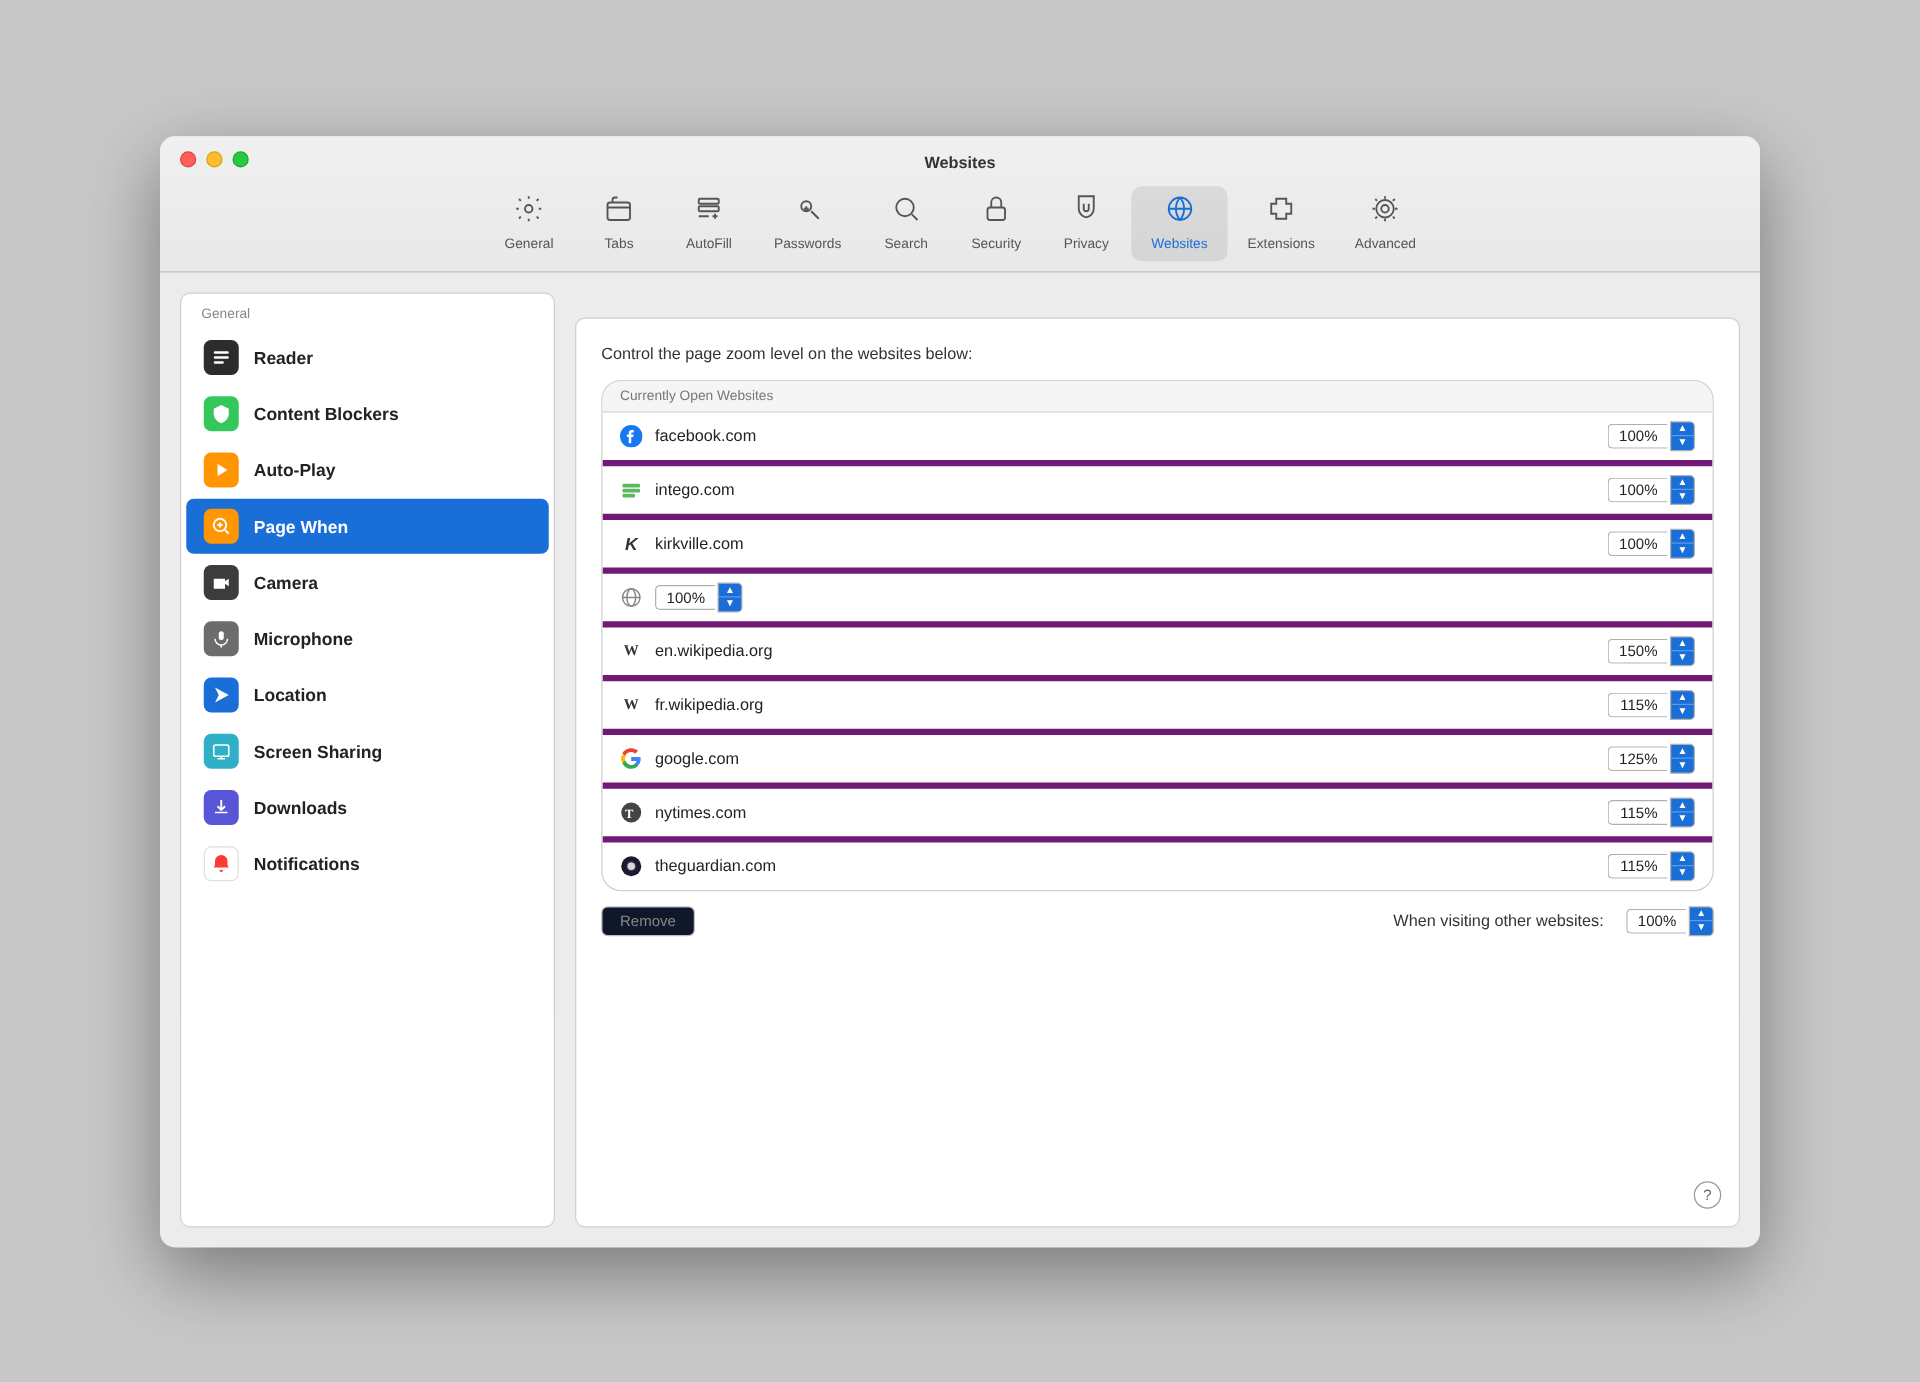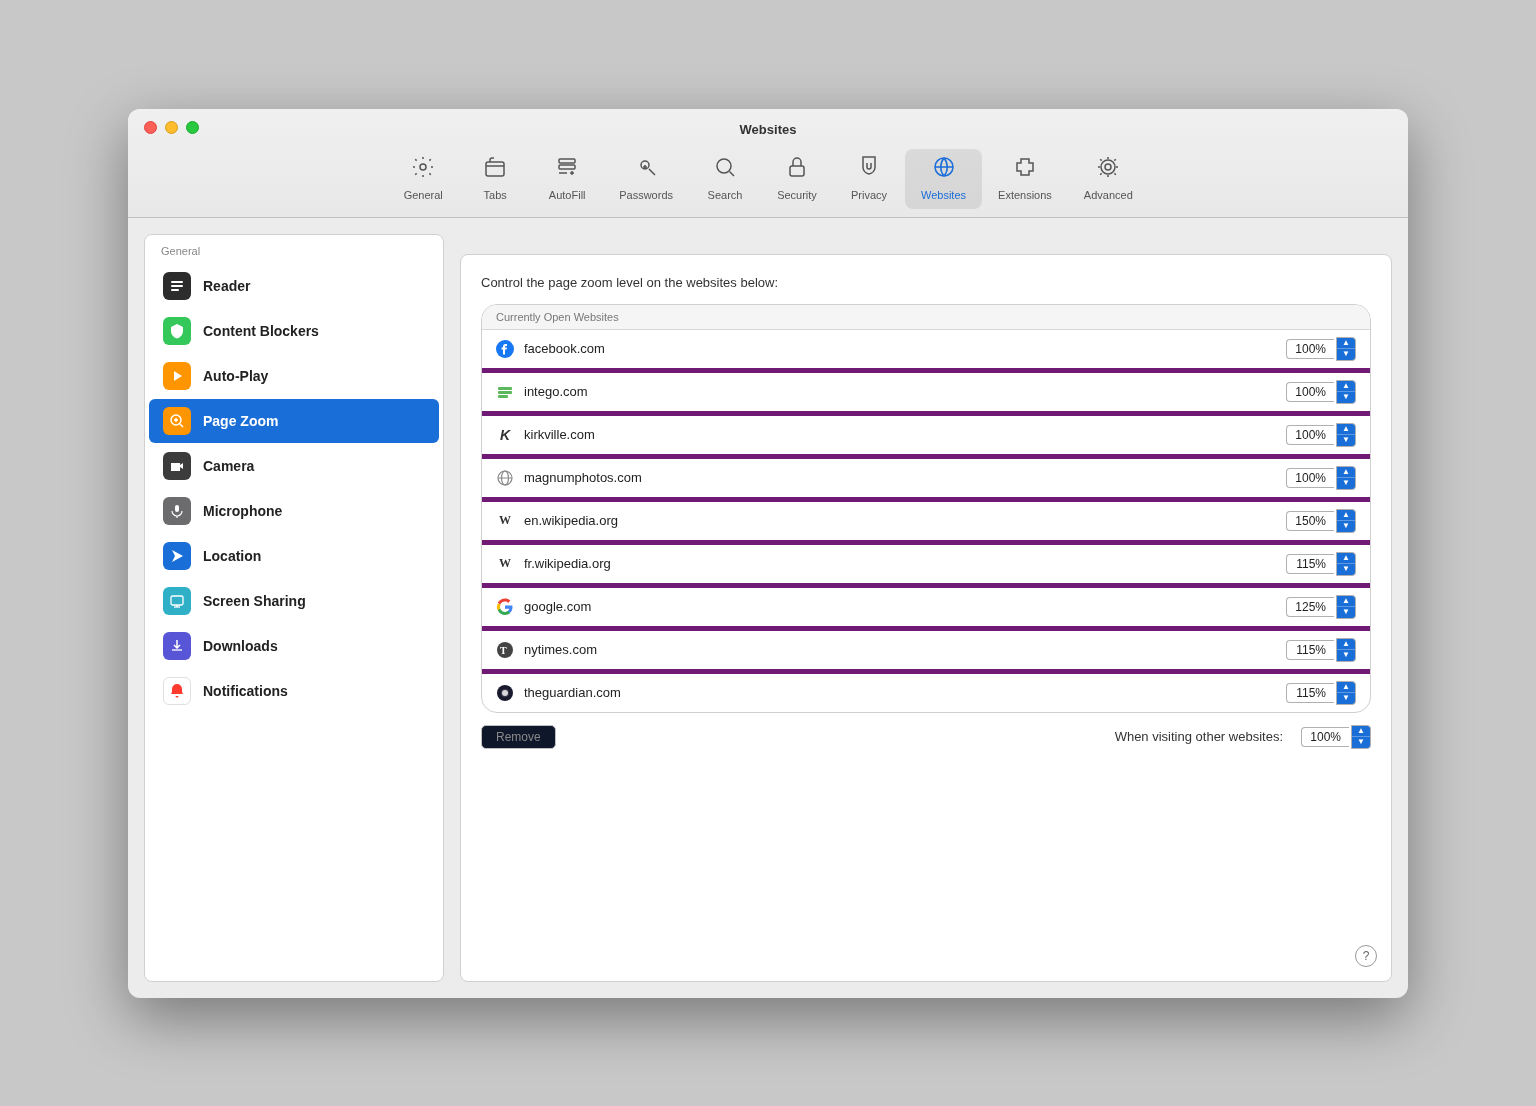--- a/index.html
+++ b/index.html
@@ -416,21 +416,21 @@
       </div>
 
       <div class="sidebar-item active">
         <div class="sidebar-icon icon-page-zoom">
           <svg width="16" height="16" viewBox="0 0 16 16" fill="white">
             <circle cx="7" cy="7" r="5" stroke="white" stroke-width="1.5" fill="none"></circle>
             <path d="M11 11l3 3" stroke="white" stroke-width="1.5"></path>
             <path d="M5 7h4M7 5v4" stroke="white" stroke-width="1.5"></path>
           </svg>
         </div>
-        <span class="sidebar-item-label">Page Zoom</span>
+        <span class="sidebar-item-label">Page When</span>
       </div>
 
       <div class="sidebar-item">
         <div class="sidebar-icon icon-camera">
           <svg width="16" height="16" viewBox="0 0 16 16" fill="white">
             <path d="M2 5h9v8H2zM11 7l3-2v6l-3-2z"></path>
           </svg>
         </div>
         <span class="sidebar-item-label">Camera</span>
       </div>
@@ -544,21 +544,20 @@
         </div>
 
         <div class="table-row">
           <div class="site-icon">
             <svg width="18" height="18" viewBox="0 0 18 18" fill="none" stroke="#888" stroke-width="1.2">
               <circle cx="9" cy="9" r="7"></circle>
               <ellipse cx="9" cy="9" rx="3.5" ry="7"></ellipse>
               <line x1="2" y1="9" x2="16" y2="9"></line>
             </svg>
           </div>
-          <span class="site-name">magnumphotos.com</span>
           <div class="zoom-control">
             <span class="zoom-value">100%</span>
             <div class="zoom-stepper">
               <div class="zoom-stepper-btn">▲</div>
               <div class="zoom-stepper-btn">▼</div>
             </div>
           </div>
         </div>
 
 

